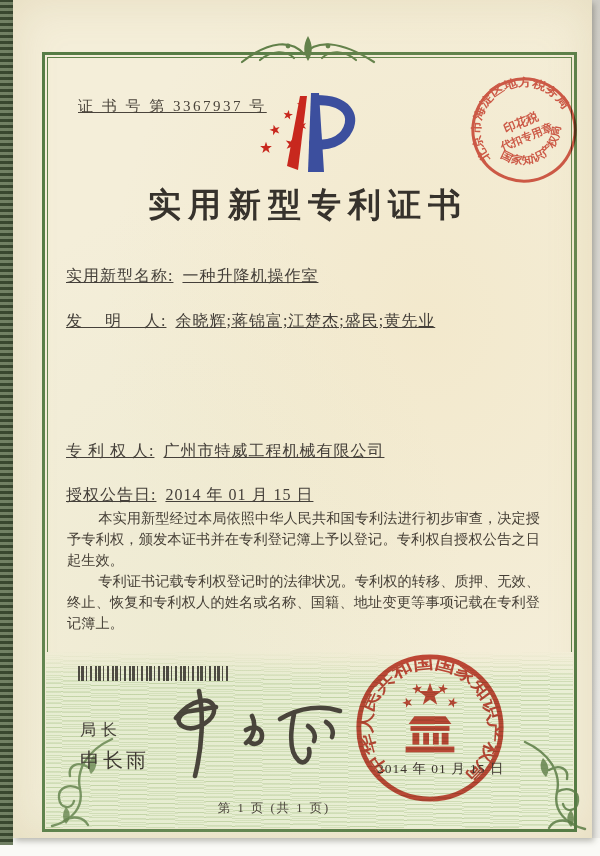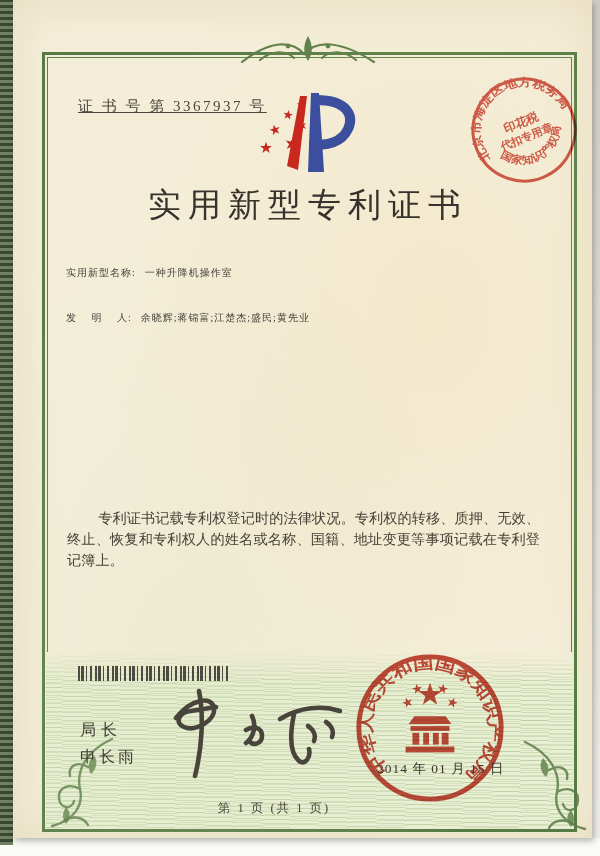--- a/index.html
+++ b/index.html
@@ -17,31 +17,31 @@
   .frame{position:absolute;left:42px;top:52px;width:529px;height:774px;border:3px solid #567c45;}
   .frame-inner{position:absolute;inset:2px;border:1px solid #5d8049;}
   .band{position:absolute;left:1px;right:1px;bottom:1px;height:176px;
         background:linear-gradient(180deg,rgba(244,238,217,.95) 0,rgba(244,238,217,0) 30px),
                    repeating-linear-gradient(2deg,rgba(146,178,108,.30) 0 1px,transparent 1px 4px),
                    repeating-linear-gradient(178deg,rgba(146,178,108,.22) 0 1px,transparent 1px 5px),
                    #e9efd5;}
   .cert-number{position:absolute;left:78px;top:97px;font-size:15px;letter-spacing:2.5px;color:#4a443b;text-decoration:underline;}
   .logo{position:absolute;left:252px;top:90px;}
   .title{position:absolute;left:42px;top:183px;width:532px;text-align:center;
-         font-size:33px;font-weight:normal;letter-spacing:7px;color:#36322c;}
-  .row{position:absolute;left:66px;font-size:10px;color:#45403a;letter-spacing:1px;white-space:nowrap;}
+         font-size:33px;font-weight:bold;letter-spacing:7px;color:#36322c;}
+  .row{position:absolute;left:66px;font-size:16px;color:#45403a;letter-spacing:1px;white-space:nowrap;text-decoration:underline;}
   .row .val{margin-left:9px;}
   .body-text{position:absolute;left:67px;top:508px;width:473px;font-size:14.2px;line-height:21px;
              text-align:justify;color:#453f36;}
   .body-text p{margin:0;text-indent:2.2em;}
   .barcode{position:absolute;left:78px;top:666px;width:150px;height:15px;opacity:.85;
            background:repeating-linear-gradient(90deg,#332f2a 0 2px,transparent 2px 3px,#332f2a 3px 6px,
                       transparent 6px 8px,#332f2a 8px 9px,transparent 9px 12px,#332f2a 12px 14px,transparent 14px 17px);}
   .official-title{position:absolute;left:80px;top:720px;font-size:16px;letter-spacing:5px;color:#3f3a33;}
-  .official-name{position:absolute;left:80px;top:747px;font-size:16px;letter-spacing:3px;color:#3f3a33;}
+  .official-name{position:absolute;left:80px;top:747px;font-size:20px;letter-spacing:3px;color:#3f3a33;}
   .signature{position:absolute;left:158px;top:686px;}
   .seal-authority{position:absolute;left:352px;top:650px;opacity:.9;mix-blend-mode:multiply;}
   .seal-tax{position:absolute;left:466px;top:72px;opacity:.85;mix-blend-mode:multiply;}
   .seal-date{position:absolute;left:377px;top:760px;font-size:13.5px;letter-spacing:1px;color:#3d362f;z-index:6;white-space:nowrap;}
   .footer{position:absolute;left:42px;top:800px;width:464px;text-align:center;font-size:12.5px;
           letter-spacing:2px;color:#4a443b;z-index:5;}
   .ornament-top{position:absolute;left:236px;top:30px;}
   .flourish-left{position:absolute;left:42px;top:733px;}
   .flourish-right{position:absolute;left:517px;top:736px;transform:scaleX(-1);}
   svg text{font-family:"Liberation Serif","DejaVu Serif",serif;}
@@ -129,22 +129,29 @@
   </svg>
 
   <div class="title">实用新型专利证书</div>
 
   <div class="row" style="top:266px">
     <span>实用新型名称:</span><span class="val">一种升降机操作室</span>
   </div>
   <div class="row" style="top:311px">
     <span>发　 明 　人:</span><span class="val">余晓辉;蒋锦富;江楚杰;盛民;黄先业</span>
   </div>
+  <div class="row" style="top:441px">
+    <span>专 利 权 人:</span><span class="val">广州市特威工程机械有限公司</span>
+  </div>
+  <div class="row" style="top:485px">
+    <span>授权公告日:</span><span class="val">2014 年 01 月 15 日</span>
+  </div>
 
   <div class="body-text">
+    <p>本实用新型经过本局依照中华人民共和国专利法进行初步审查，决定授予专利权，颁发本证书并在专利登记簿上予以登记。专利权自授权公告之日起生效。</p>
     <p>专利证书记载专利权登记时的法律状况。专利权的转移、质押、无效、终止、恢复和专利权人的姓名或名称、国籍、地址变更等事项记载在专利登记簿上。</p>
   </div>
 
   <div class="barcode"></div>
 
   <div class="official-title">局长</div>
   <div class="official-name">申长雨</div>
 
   <svg class="signature" width="195" height="98" viewBox="0 0 195 98">
     <g stroke="#3d3730" fill="none" stroke-width="4.6" stroke-linecap="round" stroke-linejoin="round" opacity=".92">

